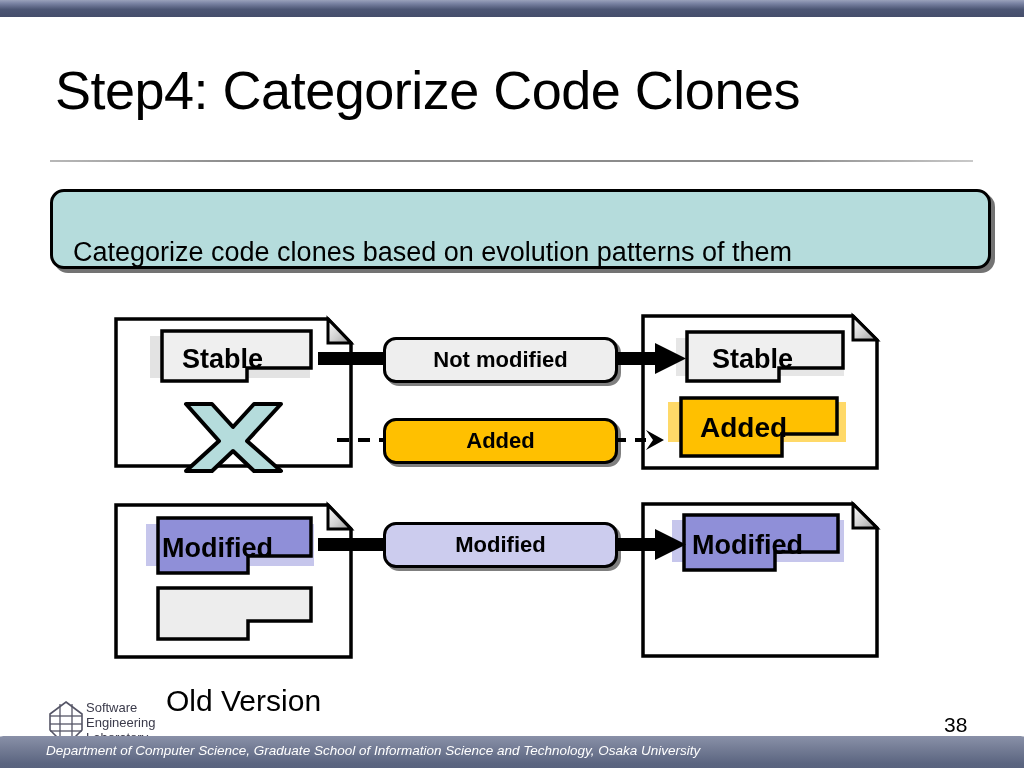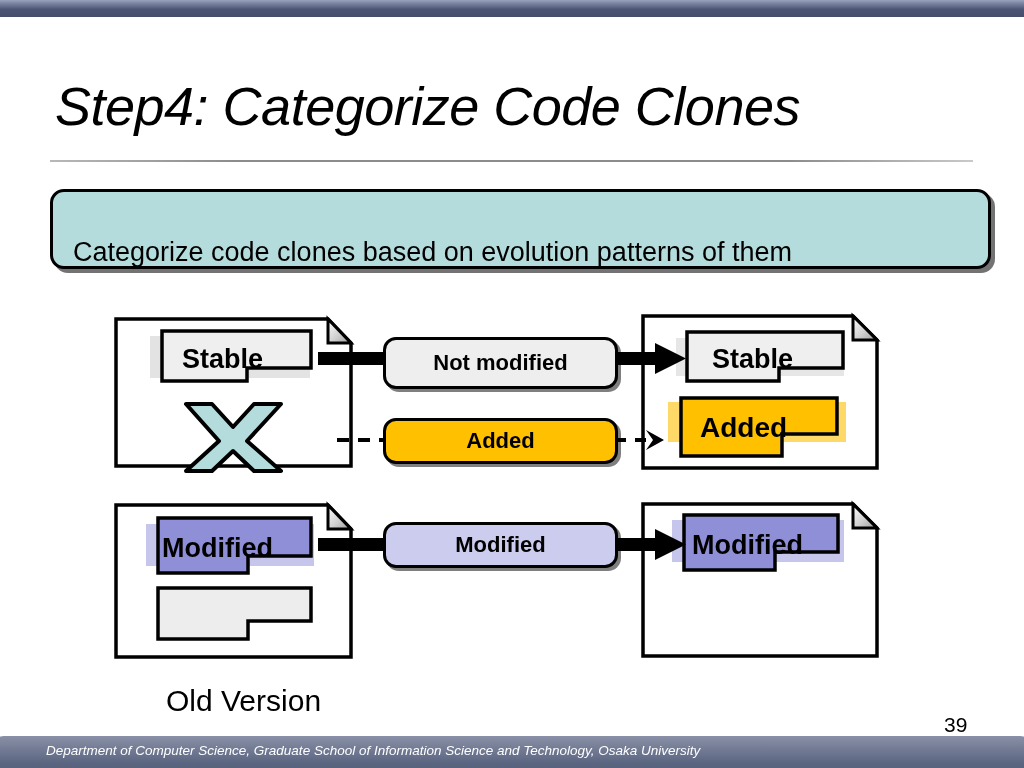--- a/index.html
+++ b/index.html
@@ -24,28 +24,27 @@
   #top-bar {
     position: absolute;
     left: 0; top: 0;
     width: 1024px; height: 17px;
     background: linear-gradient(to bottom, #9aa2bb 0%, #7d86a6 18%, #4c5674 55%, #454e6b 100%);
   }
 
   #title {
     position: absolute;
     left: 55px;
-    top: 74px;
+    top: 58px;
     width: 930px;
     font-size: 54px;
     line-height: 64px;
     color: #000000;
     letter-spacing: -0.5px;
     white-space: nowrap;
-    font-style: italic;
   }
   #title-rule {
     position: absolute;
     left: 50px;
     top: 160px;
     width: 923px;
     height: 2px;
     background: linear-gradient(to right, #b8b8b8, #8c8c8c 20%, #8c8c8c 80%, #c9c9c9);
   }
 
@@ -100,21 +99,21 @@
     font-size: 22px;
     font-weight: bold;
     color: #000;
     box-shadow: 3px 3px 0 rgba(0,0,0,0.5);
     white-space: nowrap;
   }
   .lbl-gray   { background: #eeeeee; }
   .lbl-yellow { background: #ffc000; }
   .lbl-lav    { background: #ccccee; }
 
-  #lbl-not-modified { left: 383px; top: 337px; width: 235px; height: 52px; }
+  #lbl-not-modified { left: 383px; top: 337px; width: 235px; height: 46px; }
   #lbl-added        { left: 383px; top: 418px; width: 235px; height: 46px; }
   #lbl-modified     { left: 383px; top: 522px; width: 235px; height: 46px; }
 
   #page-number {
     position: absolute;
     left: 944px;
     top: 713px;
     font-size: 21px;
     color: #000;
   }
@@ -258,21 +257,36 @@
   </div>
   <div class="conn-label lbl-yellow" id="lbl-added">
     <span>Added</span>
   </div>
   <div class="conn-label lbl-lav" id="lbl-modified">
     <span>Modified</span>
   </div>
 
   <div class="version-label" id="old-version-label">Old Version</div>
 
-  <div id="page-number">39</div>
-
+  <div id="page-number">38</div>
+
+  <div id="logo">
+    <svg width="36" height="48" viewBox="0 0 36 48" xmlns="http://www.w3.org/2000/svg">
+      <polygon points="18,2 34,14 34,30 18,46 2,30 2,14" fill="none" stroke="#555566" stroke-width="1.6"></polygon>
+      <line x1="2" y1="16" x2="34" y2="16" stroke="#555566" stroke-width="1.3"></line>
+      <line x1="2" y1="24" x2="34" y2="24" stroke="#555566" stroke-width="1.3"></line>
+      <line x1="2" y1="31" x2="34" y2="31" stroke="#555566" stroke-width="1.3"></line>
+      <line x1="12" y1="4" x2="12" y2="40" stroke="#555566" stroke-width="1.3"></line>
+      <line x1="24" y1="4" x2="24" y2="40" stroke="#555566" stroke-width="1.3"></line>
+    </svg>
+    <div id="logo-text">
+      <div>Software</div>
+      <div>Engineering</div>
+      <div>Laboratory</div>
+    </div>
+  </div>
 
   <div id="footer">
     <div id="footer-band"></div>
     <div id="footer-text">Department of Computer Science, Graduate School of Information Science and Technology, Osaka University</div>
   </div>
 
 </div>
 
 </body></html>

